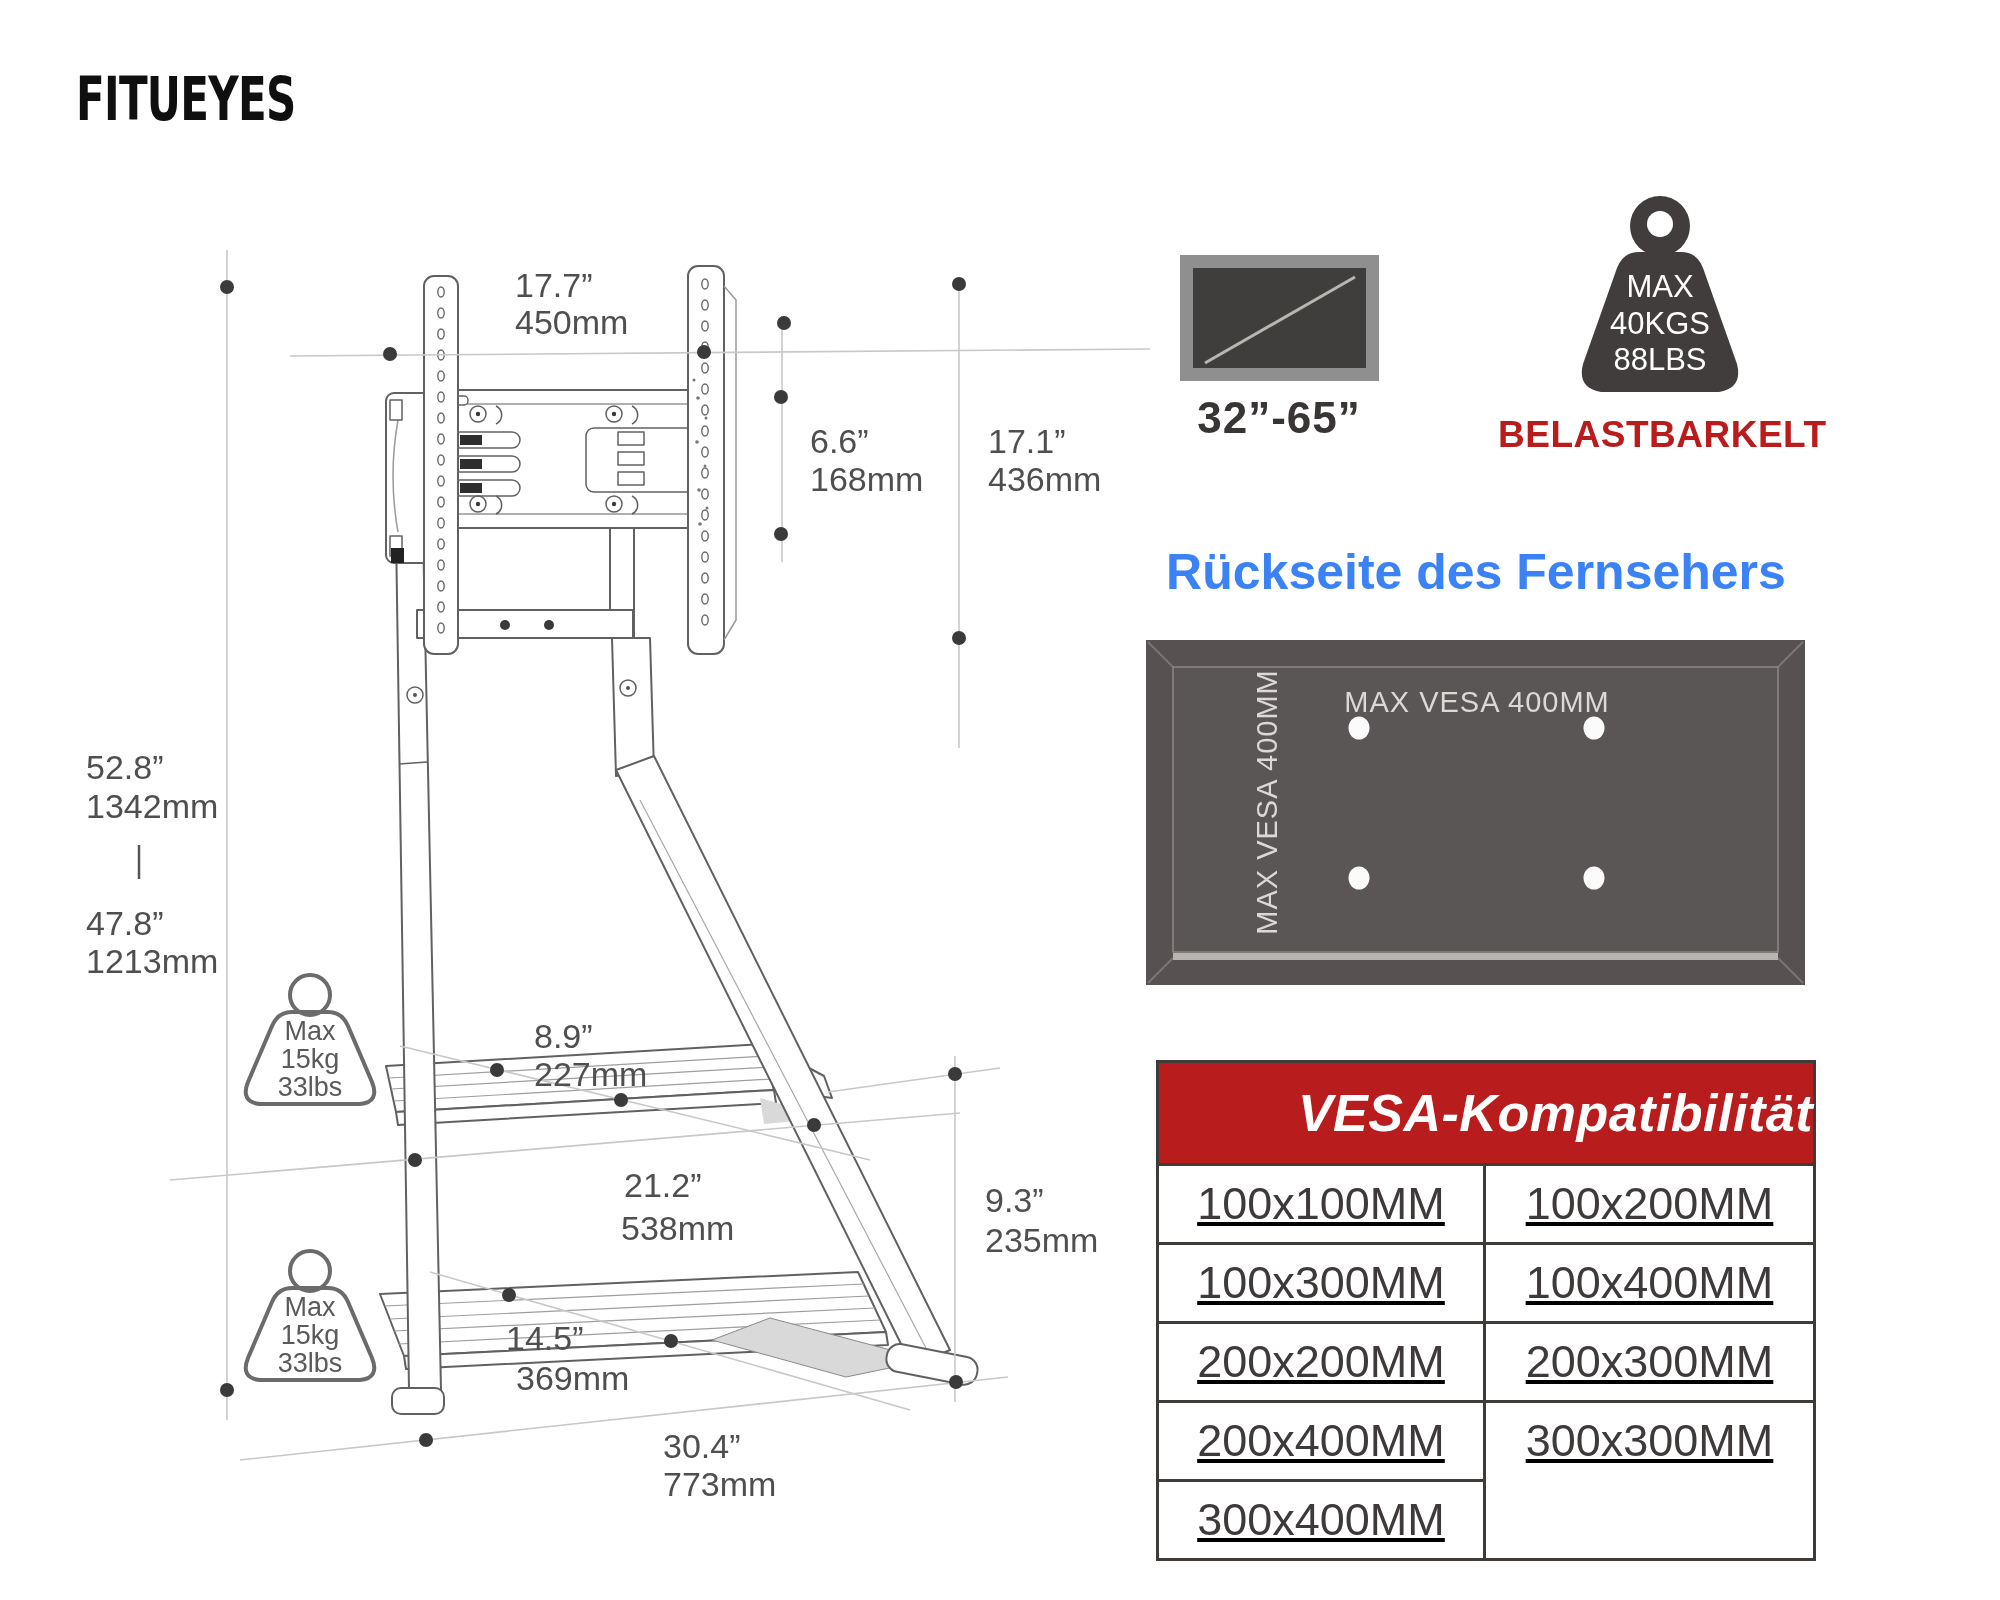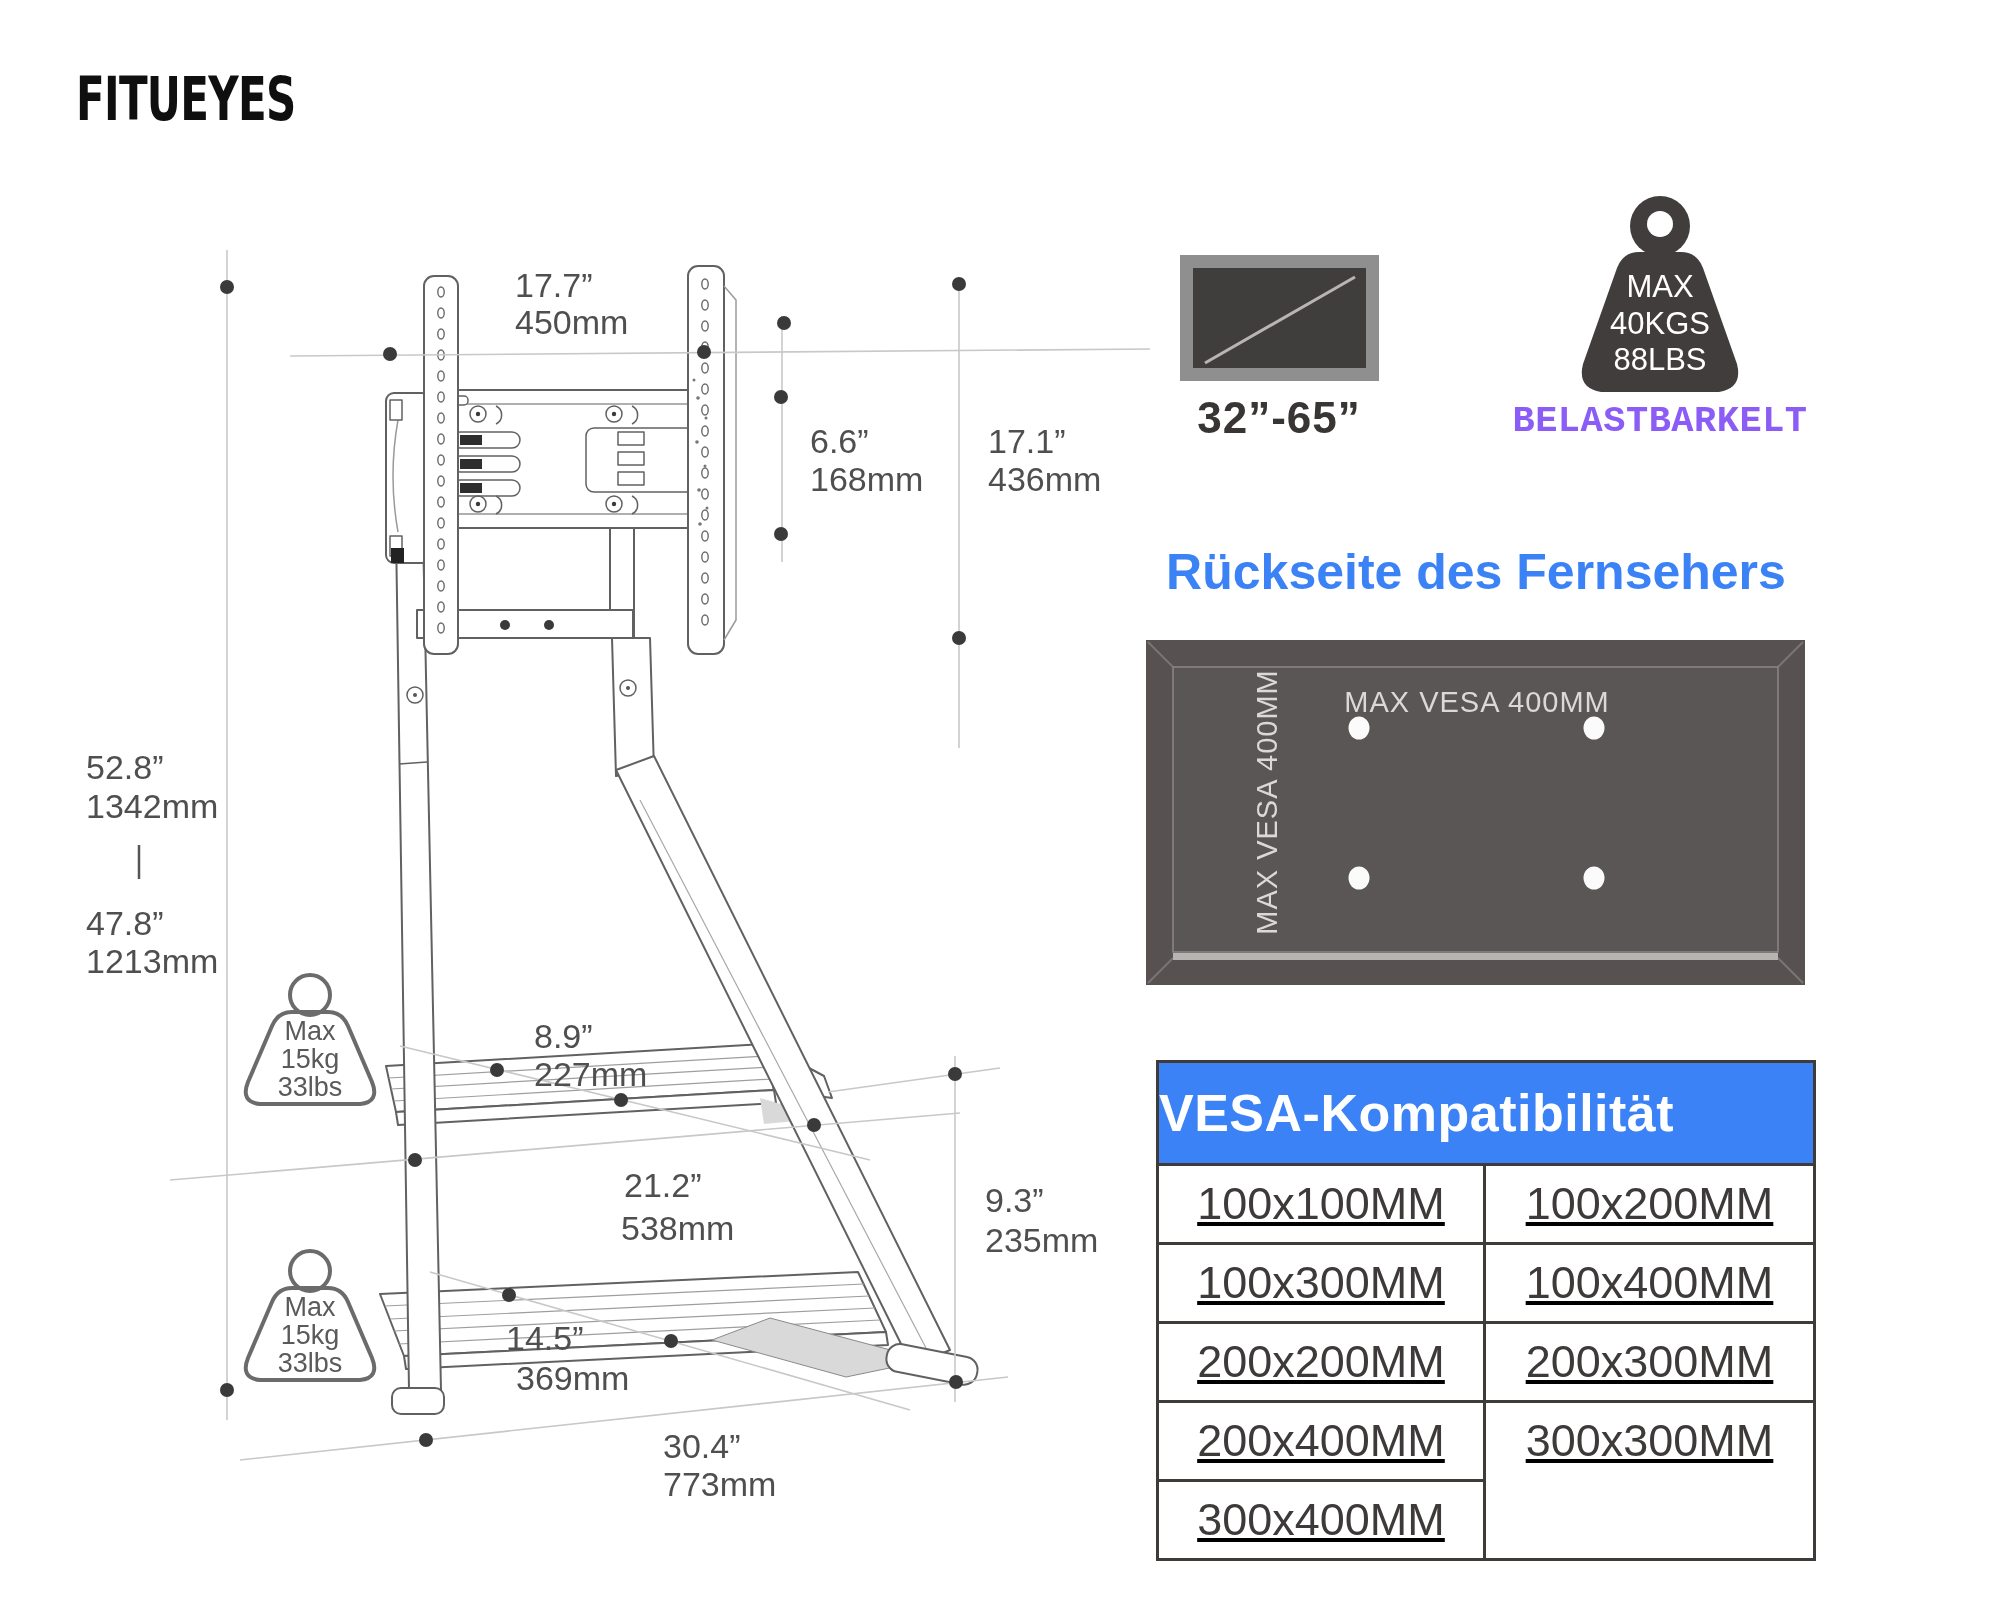--- a/index.html
+++ b/index.html
@@ -12,27 +12,27 @@
         letter-spacing:-1px;white-space:nowrap;}
   
   svg.diagram{left:0;top:0;width:2000px;height:1600px;position:absolute;}
   svg text{font-family:"Liberation Sans",sans-serif;}
   .dimtext text{fill:#4f4f4f;font-size:34px;}
   .wtext text{fill:#5a5a5a;font-size:27px;text-anchor:middle;}
   
   .screen-block{left:1179px;top:255px;width:200px;text-align:center;}
   .screen-label{margin-top:8px;font-size:44px;font-weight:bold;color:#383534;letter-spacing:1px;}
   .load-block{left:1498px;top:190px;width:324px;text-align:center;}
-  .load-caption{margin-top:0;font-size:37px;font-weight:bold;color:#8b5cf6;letter-spacing:0.5px;font-family:Liberation Mono, monospace;}
+  .load-caption{margin-top:14px;font-size:37px;font-weight:bold;color:#b91c1c;letter-spacing:0.5px;}
   .panel-title{left:1140px;top:543px;width:672px;text-align:center;
                font-size:50px;font-weight:bold;color:#3b82f6;}
   
   .vesa{left:1156px;top:1060px;width:654px;border:3px solid #3e3b39;background:#ffffff;}
-  .vesa-header{height:100px;line-height:100px;background:#3b82f6;color:#ffffff;
-               text-align:left;font-size:52px;font-weight:bold;letter-spacing:0.5px;}
+  .vesa-header{height:100px;line-height:100px;background:#b91c1c;color:#ffffff;
+               text-align:right;font-size:52px;font-weight:bold;letter-spacing:0.5px;font-style:italic;}
   .vesa-grid{display:grid;grid-template-columns:1fr 1fr;text-decoration:underline;}
   .vesa-grid .cell{height:76px;line-height:76px;text-align:center;font-size:45px;
                    color:#3d3a39;border-top:3px solid #3e3b39;}
   .vesa-grid .cl{border-right:3px solid #3e3b39;}
 </style>
 </head>
 <body>
 
 <div class="abs logo"><span>FITU</span><span>EYES</span></div>
 

